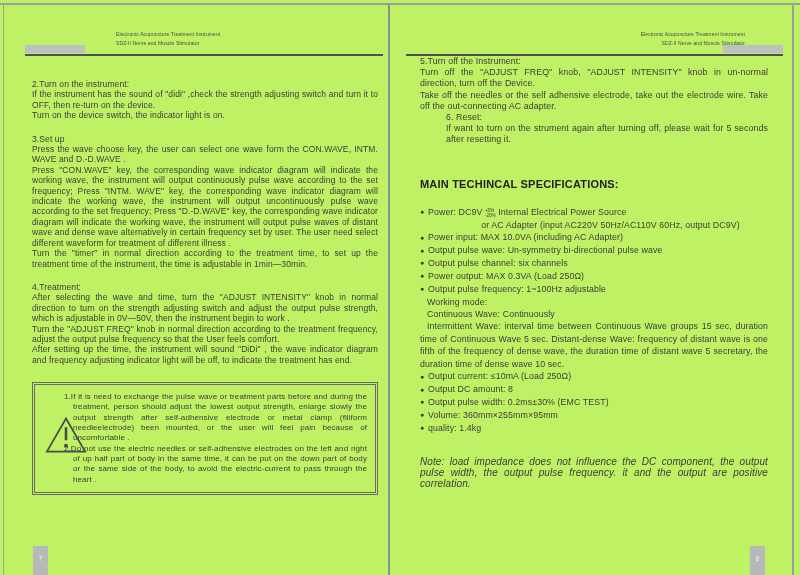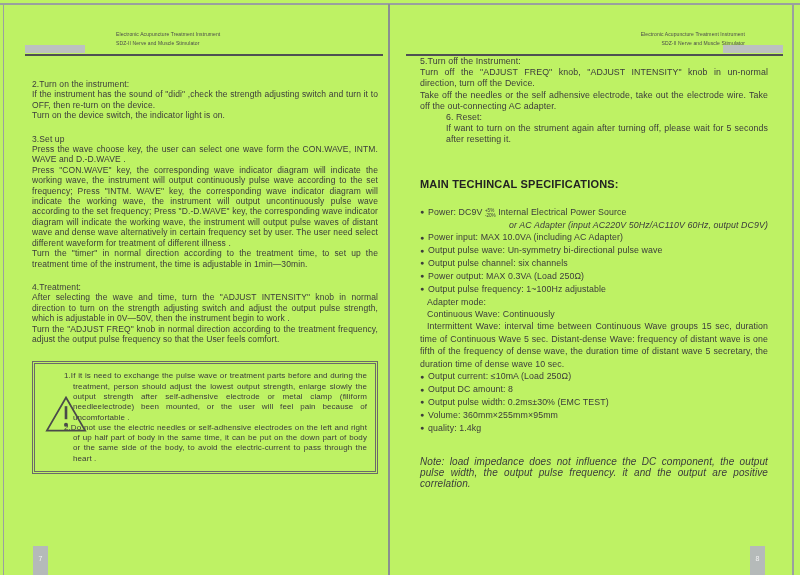--- a/index.html
+++ b/index.html
@@ -31,21 +31,21 @@
   .warnbox{position:relative;margin-top:17px;border:3px double #6a6a6a;padding:7px 8px 7px 29px;
            min-height:92px;box-sizing:border-box;}
   .warnbox .tri{position:absolute;left:9px;top:30px;}
   .warn-item{font-size:8px;line-height:10.3px;text-align:justify;padding-left:9px;text-indent:-9px;margin:0;}
   
   .spec-heading{font-weight:bold;font-size:11px;letter-spacing:.2px;color:#222;
                 margin:33px 0 0 0;text-align:left;}
   .specs{margin-top:16px;font-size:8.8px;line-height:12.4px;}
   .spec-row{text-align:left;}
   .spec-row .blt{display:inline-block;width:8px;font-size:7px;vertical-align:.5px;}
-  .spec-cont{padding-left:33px;text-align:right;font-style:italic;}
+  .spec-cont{padding-left:33px;text-align:center;}
   .spec-plain{padding-left:7px;text-align:left;}
   .spec-para{text-indent:7px;text-align:justify;}
   .tol{display:inline-block;vertical-align:-2px;font-size:4.6px;line-height:4.6px;letter-spacing:0;}
   .tol span{display:block;}
   .note{margin-top:21px;text-align:justify;font-size:10px;line-height:11.4px;font-style:italic;}
   
   .pagenum{position:absolute;top:546px;width:15px;height:29px;background:#b5bab9;
            color:#f2f2f2;font-size:7px;text-align:center;padding-top:9px;box-sizing:border-box;}
   .pagenum.left{left:33px;}
   .pagenum.right{left:750px;}
@@ -86,20 +86,21 @@
       <div>3.Set up</div>
       <div>Press the wave choose key, the user can select one wave form the CON.WAVE, INTM. WAVE and D.-D.WAVE .</div>
       <div>Press "CON.WAVE" key, the corresponding wave indicator diagram will indicate the working wave, the instrument will output continuously pulse wave according to the set frequency; Press "INTM. WAVE" key, the corresponding wave indicator diagram will indicate the working wave, the instrument will output uncontinuously pulse wave according to the set frequency; Press "D.-D.WAVE" key, the corresponding wave indicator diagram will indicate the working wave, the instrument will output pulse waves of distant wave and dense wave alternatively in certain frequency set by user. The user need select different waveform for treatment of different illness .</div>
       <div>Turn the "timer" in normal direction according to the treatment time, to set up the treatment time of the instrument, the time is adjustable in 1min—30min.</div>
     </div>
 
     <div class="sec">
       <div>4.Treatment:</div>
       <div>After selecting the wave and time, turn the "ADJUST INTENSITY" knob in normal direction to turn on the strength adjusting switch and adjust the output pulse strength, which is adjustable in 0V—50V, then the instrument begin to work .</div>
       <div>Turn the "ADJUST FREQ" knob in normal direction according to the treatment frequency, adjust the output pulse frequency so that the User feels comfort.</div>
+      <div>After setting up the time, the instrument will sound "DiDi" , the wave indicator diagram and frequency adjusting indicator light will be off, to indicate the treatment has end.</div>
     </div>
 
     <div class="warnbox">
       <svg class="tri" width="44" height="40" viewBox="0 0 50 46">
         <path d="M25 4 L47 42 L3 42 Z" fill="none" stroke="#4a4a4a" stroke-width="2"></path>
         <path d="M25 14 L25 29" stroke="#4a4a4a" stroke-width="3"></path>
         <circle cx="25" cy="35.5" r="2.3" fill="#4a4a4a"></circle>
       </svg>
       <p class="warn-item">1.If it is need to exchange the pulse wave or treatment parts before and during the treatment, person should adjust the lowest output strength, enlarge slowly the output strength after self-adhensive electrode or metal clamp (filiform needleelectrode) been mounted, or the user will feel pain because of uncomfortable .</p>
       <p class="warn-item">2.Do not use the electric needles or self-adhensive electrodes on the left and right of up half part of body in the same time, it can be put on the down part of body or the same side of the body, to avoid the electric-current to pass through the heart .</p>
@@ -137,21 +138,21 @@
       <div class="spec-row">
         <span class="blt">●</span><span>Output pulse channel: six channels</span>
       </div>
       <div class="spec-row">
         <span class="blt">●</span><span>Power output: MAX 0.3VA (Load 250Ω)</span>
       </div>
       <div class="spec-row">
         <span class="blt">●</span><span>Output pulse frequency: 1~100Hz adjustable</span>
       </div>
 
-      <div class="spec-plain">Adapter mode:</div>
+      <div class="spec-plain">Working mode:</div>
       <div class="spec-plain">Continuous Wave: Continuously</div>
       <div class="spec-para">Intermittent Wave: interval time between Continuous Wave groups 15 sec, duration time of Continuous Wave 5 sec. Distant-dense Wave: frequency of distant wave is one fifth of the frequency of dense wave, the duration time of distant wave 5 secretary, the duration time of dense wave 10 sec.</div>
 
       <div class="spec-row">
         <span class="blt">●</span><span>Output current: ≤10mA (Load 250Ω)</span>
       </div>
       <div class="spec-row">
         <span class="blt">●</span><span>Output DC amount: 8</span>
       </div>
       <div class="spec-row">

